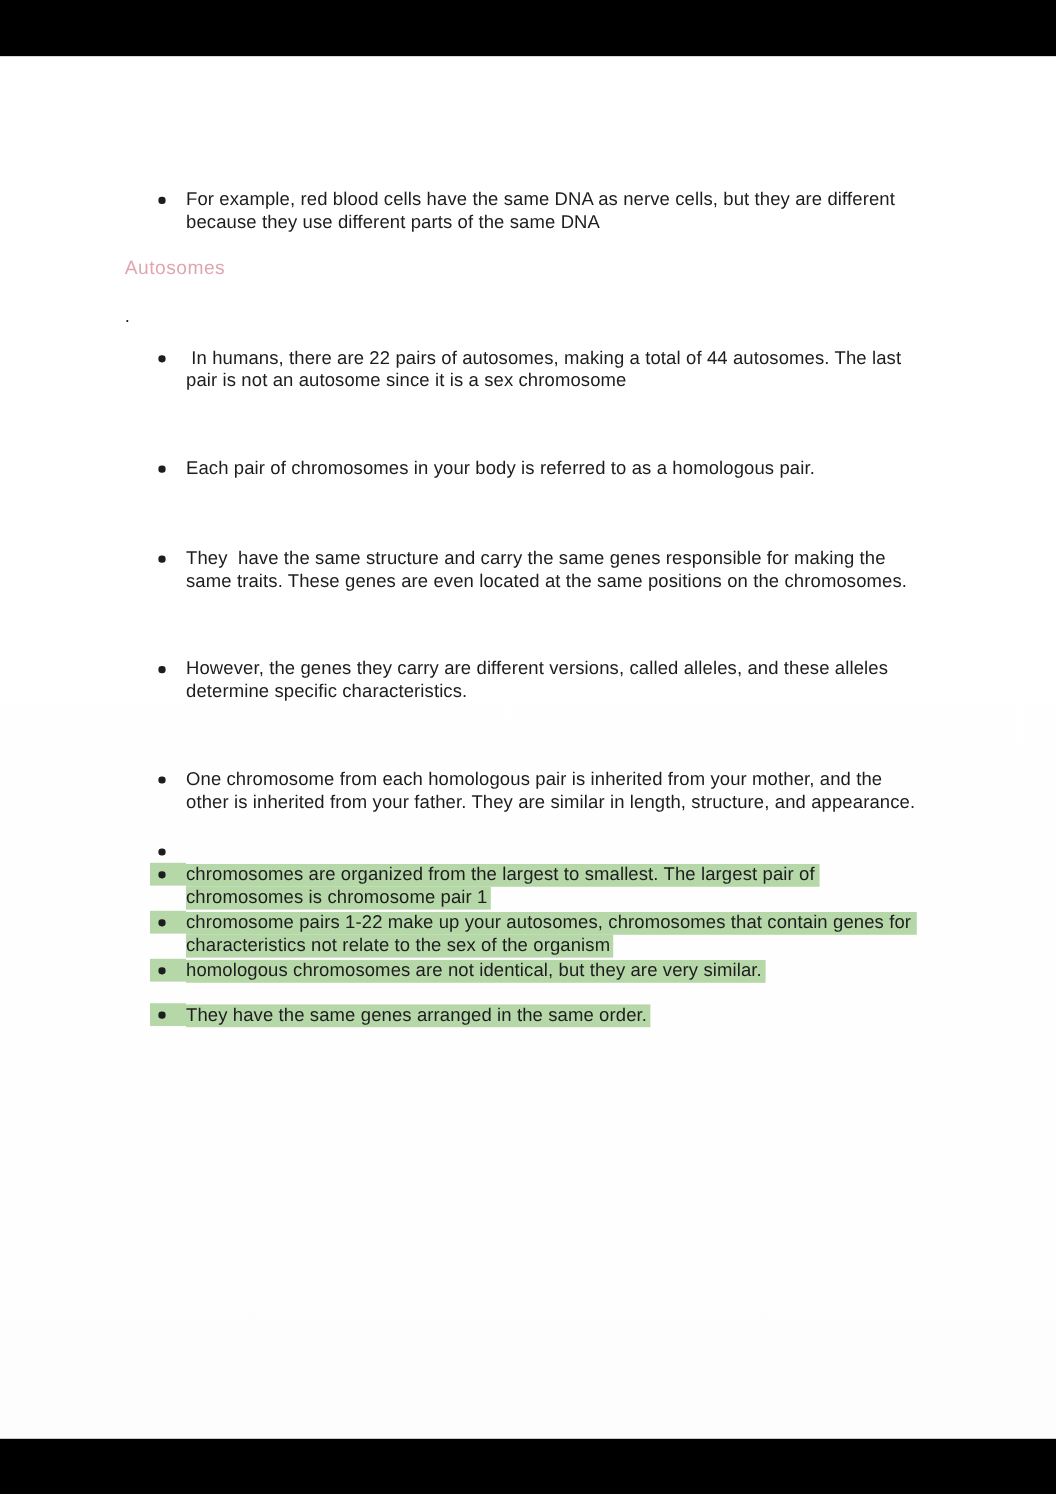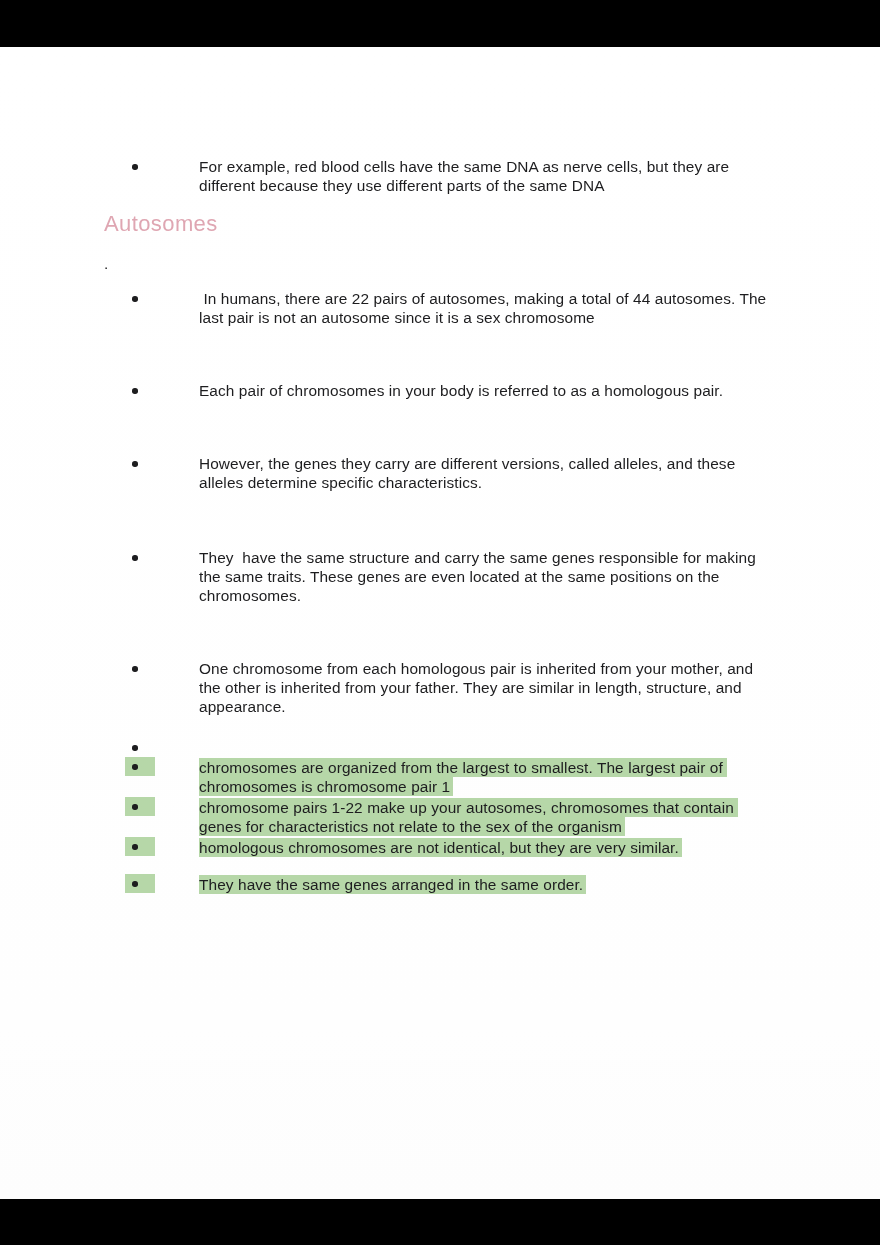--- a/index.html
+++ b/index.html
@@ -27,28 +27,28 @@
 
   .content {
     padding: 110px 112px 0 104px;
     color: #1d1d1f;
     font-size: 15.4px;
     line-height: 19px;
     letter-spacing: 0.1px;
   }
 
   .heading {
-    font-size: 22px;
+    font-size: 16px;
     line-height: 21px;
     font-weight: 500;
     letter-spacing: 0.4px;
     color: #dfa6b2;
   }
 
-  .row { display: flex; align-items: flex-end; gap: 44px; }
+  .row { display: flex; align-items: flex-end; }
 
   .marker {
     flex: 0 0 30px;
     margin-left: 21px;
     height: 19px;
     position: relative;
     align-self: flex-start;
   }
   .marker::before {
     content: "";
@@ -96,28 +96,28 @@
       <div class="row" style="margin-top:16px">
         <span class="marker"></span>
         <div class="btext"><span class="t"> In humans, there are 22 pairs of autosomes, making a total of 44 autosomes. The last pair is not an autosome since it is a sex chromosome</span></div>
       </div>
 
       <div class="row" style="margin-top:54px">
         <span class="marker"></span>
         <div class="btext"><span class="t">Each pair of chromosomes in your body is referred to as a homologous pair.</span></div>
       </div>
 
+      <div class="row" style="margin-top:56px">
+        <span class="marker"></span>
+        <div class="btext"><span class="t">They  have the same structure and carry the same genes responsible for making the same traits. These genes are even located at the same positions on the chromosomes.</span></div>
+      </div>
+
       <div class="row" style="margin-top:54px">
         <span class="marker"></span>
         <div class="btext"><span class="t">However, the genes they carry are different versions, called alleles, and these alleles determine specific characteristics.</span></div>
-      </div>
-
-      <div class="row" style="margin-top:56px">
-        <span class="marker"></span>
-        <div class="btext"><span class="t">They  have the same structure and carry the same genes responsible for making the same traits. These genes are even located at the same positions on the chromosomes.</span></div>
       </div>
 
       <div class="row" style="margin-top:54px">
         <span class="marker"></span>
         <div class="btext"><span class="t">One chromosome from each homologous pair is inherited from your mother, and the other is inherited from your father. They are similar in length, structure, and appearance.</span></div>
       </div>
 
       <div class="row" style="margin-top:22px">
         <span class="marker"></span>
         <div class="btext"><span class="t"></span></div>

